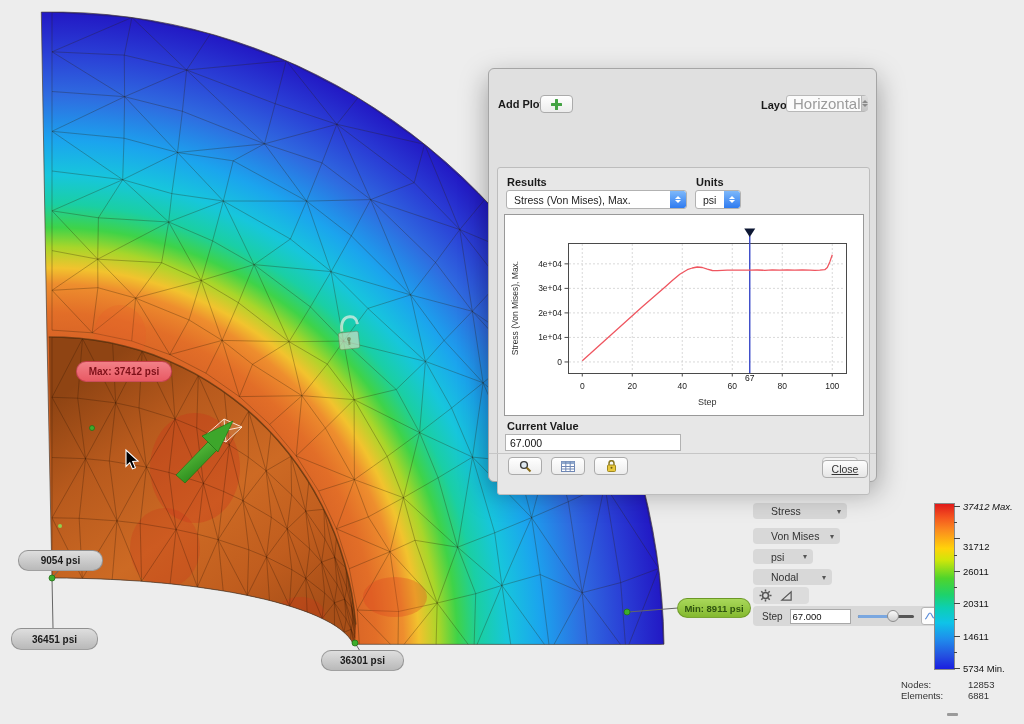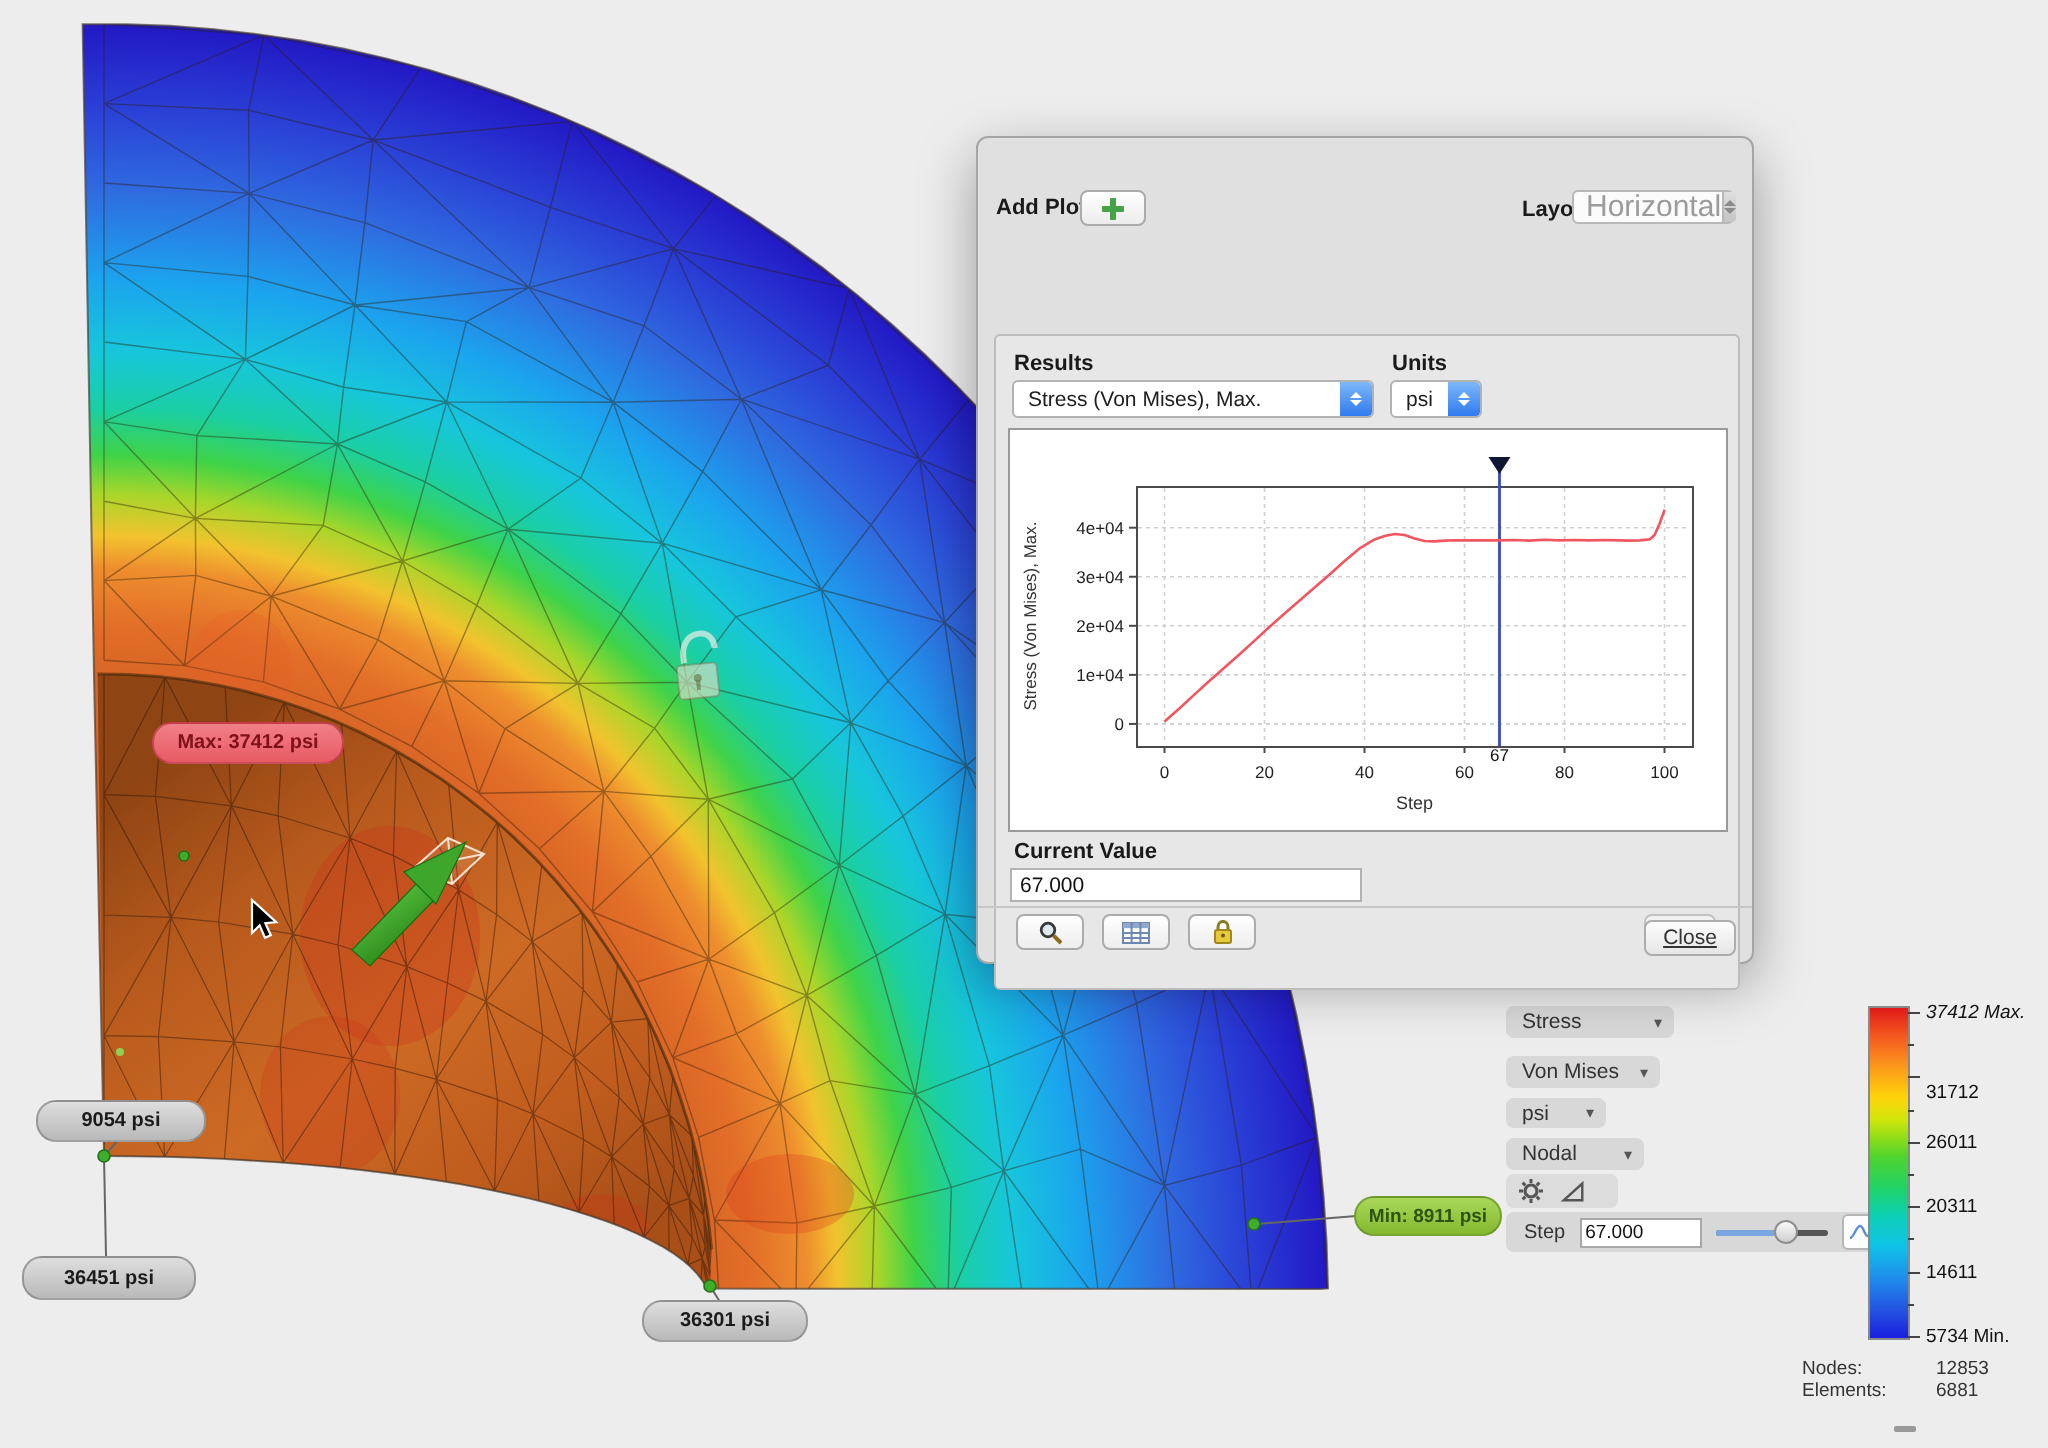--- a/index.html
+++ b/index.html
@@ -8,21 +8,21 @@
   .abs{position:absolute;}
   svg{display:block;}
   
   .badge{position:absolute;border-radius:10px;font-size:10px;font-weight:bold;
          display:flex;align-items:center;justify-content:center;z-index:12;white-space:nowrap;}
   .badge.gray{background:linear-gradient(#dedede,#b9b9b9);color:#1b1b1b;border:1px solid rgba(110,110,110,.55);}
   .badge.max{background:linear-gradient(#f28087,#e85a64);color:#7e1119;border:1px solid rgba(160,30,45,.5);}
   .badge.min{background:linear-gradient(#a9d85a,#84b92f);color:#2f5410;border:1px solid rgba(90,130,30,.6);font-size:9.5px;}
   
   .dd{position:absolute;background:#d8d8d8;border-radius:4px;z-index:11;display:flex;align-items:center;
-      font-size:10.5px;color:#333;padding:0 6px 0 8px;justify-content:space-between;cursor:default;}
+      font-size:10.5px;color:#333;padding:0 6px 0 18px;justify-content:space-between;cursor:default;}
   .dd .arr{font-size:8px;color:#555;margin-left:6px;}
   .iconrow{position:absolute;background:#dcdcdc;border-radius:4px;z-index:11;display:flex;align-items:center;gap:8px;padding:0 6px;}
   .steprow{position:absolute;background:#d8d8d8;border-radius:4px;z-index:11;display:flex;align-items:center;gap:7px;padding:0 4px 0 9px;font-size:10px;color:#333;}
   .steprow input{width:55px;height:13px;border:1px solid #a8a8a8;font-size:9.5px;font-family:"Liberation Sans",sans-serif;padding:0 2px;background:#fff;color:#111;}
   .slider{position:relative;width:58px;height:12px;}
   .slider .track{position:absolute;top:5px;left:0;width:100%;height:3px;background:#555;border-radius:2px;}
   .slider .fillp{position:absolute;top:5px;left:0;height:3px;background:#7aa7e0;border-radius:2px;}
   .slider .thumb{position:absolute;top:0;width:12px;height:12px;border-radius:50%;
                  background:linear-gradient(#fafafa,#cfcfcf);border:1px solid #8e8e8e;box-sizing:border-box;}
   .curvebtn{width:19px;height:16px;background:#fdfdfd;border:1px solid #b5b5b5;border-radius:3px;

